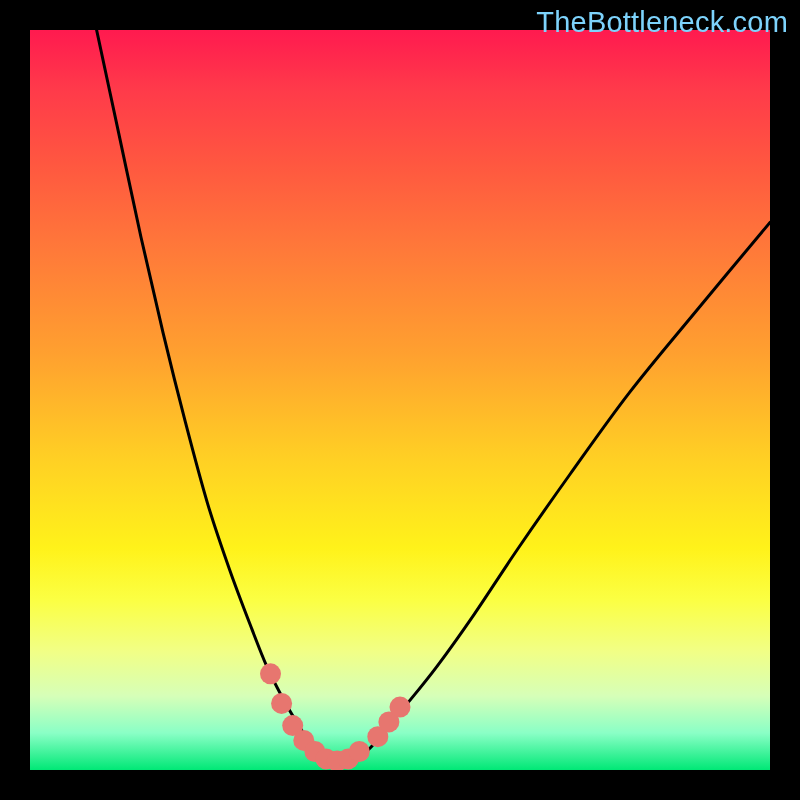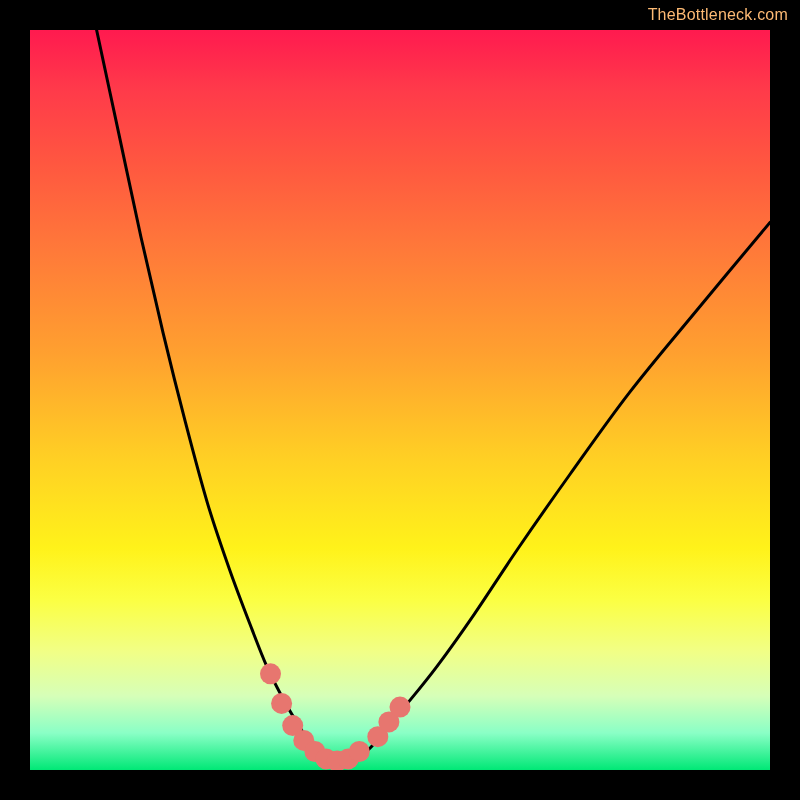--- a/index.html
+++ b/index.html
@@ -35,22 +35,22 @@
       #f1ff86 84%,
       #d6ffb8 90%,
       #8affc6 95%,
       #00e876 100%
     );
   }
   .watermark {
     position: absolute;
     top: 6px;
     right: 12px;
-    color: #fdba74;
-    font-size: 16px;
+    color: #7dd3fc;
+    font-size: 29px;
     font-weight: 500;
     letter-spacing: 0.2px;
     user-select: none;
   }
   svg.curve, svg.markers {
     position: absolute;
     left: 0;
     top: 0;
   }
 </style>

